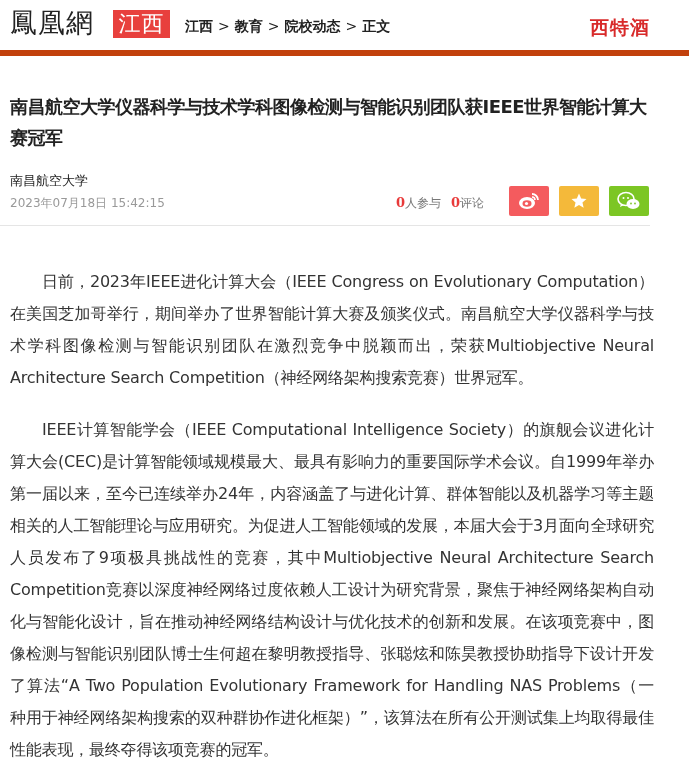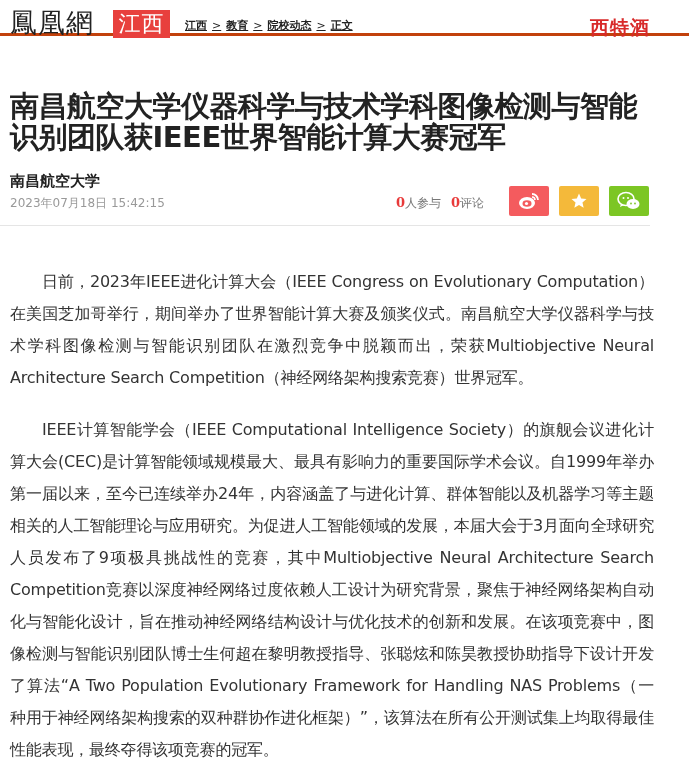--- a/index.html
+++ b/index.html
@@ -1,28 +1,28 @@
 <!DOCTYPE html>
 <html><head>
 <meta charset="utf-8">
 <style>
   * { box-sizing: border-box; margin: 0; padding: 0; }
   html, body { width: 689px; height: 781px; background: #fff; overflow: hidden; }
   body { font-family: "DejaVu Sans", "Liberation Sans", sans-serif; color: #222; position: relative; }
 
-  .topbar { position: absolute; left: 0; top: 0; width: 689px; height: 36px; border-bottom: 3px solid #c2410c; padding-left: 24px; }
+  .topbar { position: absolute; left: 0; top: 0; width: 689px; height: 56px; border-bottom: 6px solid #c2410c; padding-left: 24px; }
   .logo-main { position: absolute; left: 10px; top: 7px; font-family: "DejaVu Serif", "Liberation Serif", serif; font-size: 27px; color: #222; letter-spacing: 1px; line-height: 32px; }
   .logo-region { position: absolute; left: 113px; top: 10px; width: 57px; height: 28px; background: #e8403d; color: #fff; font-family: "DejaVu Serif", "Liberation Serif", serif; font-size: 22px; line-height: 28px; text-align: center; letter-spacing: 1px; }
-  .breadcrumb { position: absolute; left: 185px; top: 17px; font-size: 11px; font-weight: bold; color: #222; line-height: 18px; white-space: nowrap; text-decoration: underline; }
+  .breadcrumb { position: absolute; left: 185px; top: 17px; font-size: 14px; font-weight: bold; color: #222; line-height: 18px; white-space: nowrap; }
   .breadcrumb .sep { margin: 0 5px; font-weight: normal; }
   .ad-brand { position: absolute; left: 590px; top: 18px; font-size: 19px; font-weight: bold; color: #d82a2a; letter-spacing: 1px; line-height: 18px; }
 
-  .title { position: absolute; left: 10px; top: 91px; width: 640px; font-size: 29px; font-weight: bold; line-height: 31px; color: #222; letter-spacing: -0.5px; }
+  .title { position: absolute; left: 10px; top: 91px; width: 640px; font-size: 18px; font-weight: bold; line-height: 31px; color: #222; letter-spacing: -0.5px; }
 
-  .source { position: absolute; left: 10px; top: 172px; font-size: 15px; font-weight: bold; color: #222; }
+  .source { position: absolute; left: 10px; top: 172px; font-size: 13px; font-weight: normal; color: #222; }
   .time { position: absolute; left: 10px; top: 195px; font-size: 12px; color: #999; text-align: center; }
 
   .stats { position: absolute; left: 396px; top: 195px; font-size: 12px; color: #777; white-space: nowrap; }
   .stats .num { color: #e83a3a; font-weight: bold; font-family: "DejaVu Serif", serif; font-size: 13px; }
   .stats .gap { display: inline-block; width: 10px; }
 
   .share-btn { position: absolute; top: 186px; width: 40px; height: 30px; border-radius: 2px; display: flex; align-items: center; justify-content: center; }
   .share-weibo { left: 509px; background: #f45b5e; }
   .share-fav { left: 559px; background: #f4b93a; }
   .share-wechat { left: 609px; background: #7cc624; }

